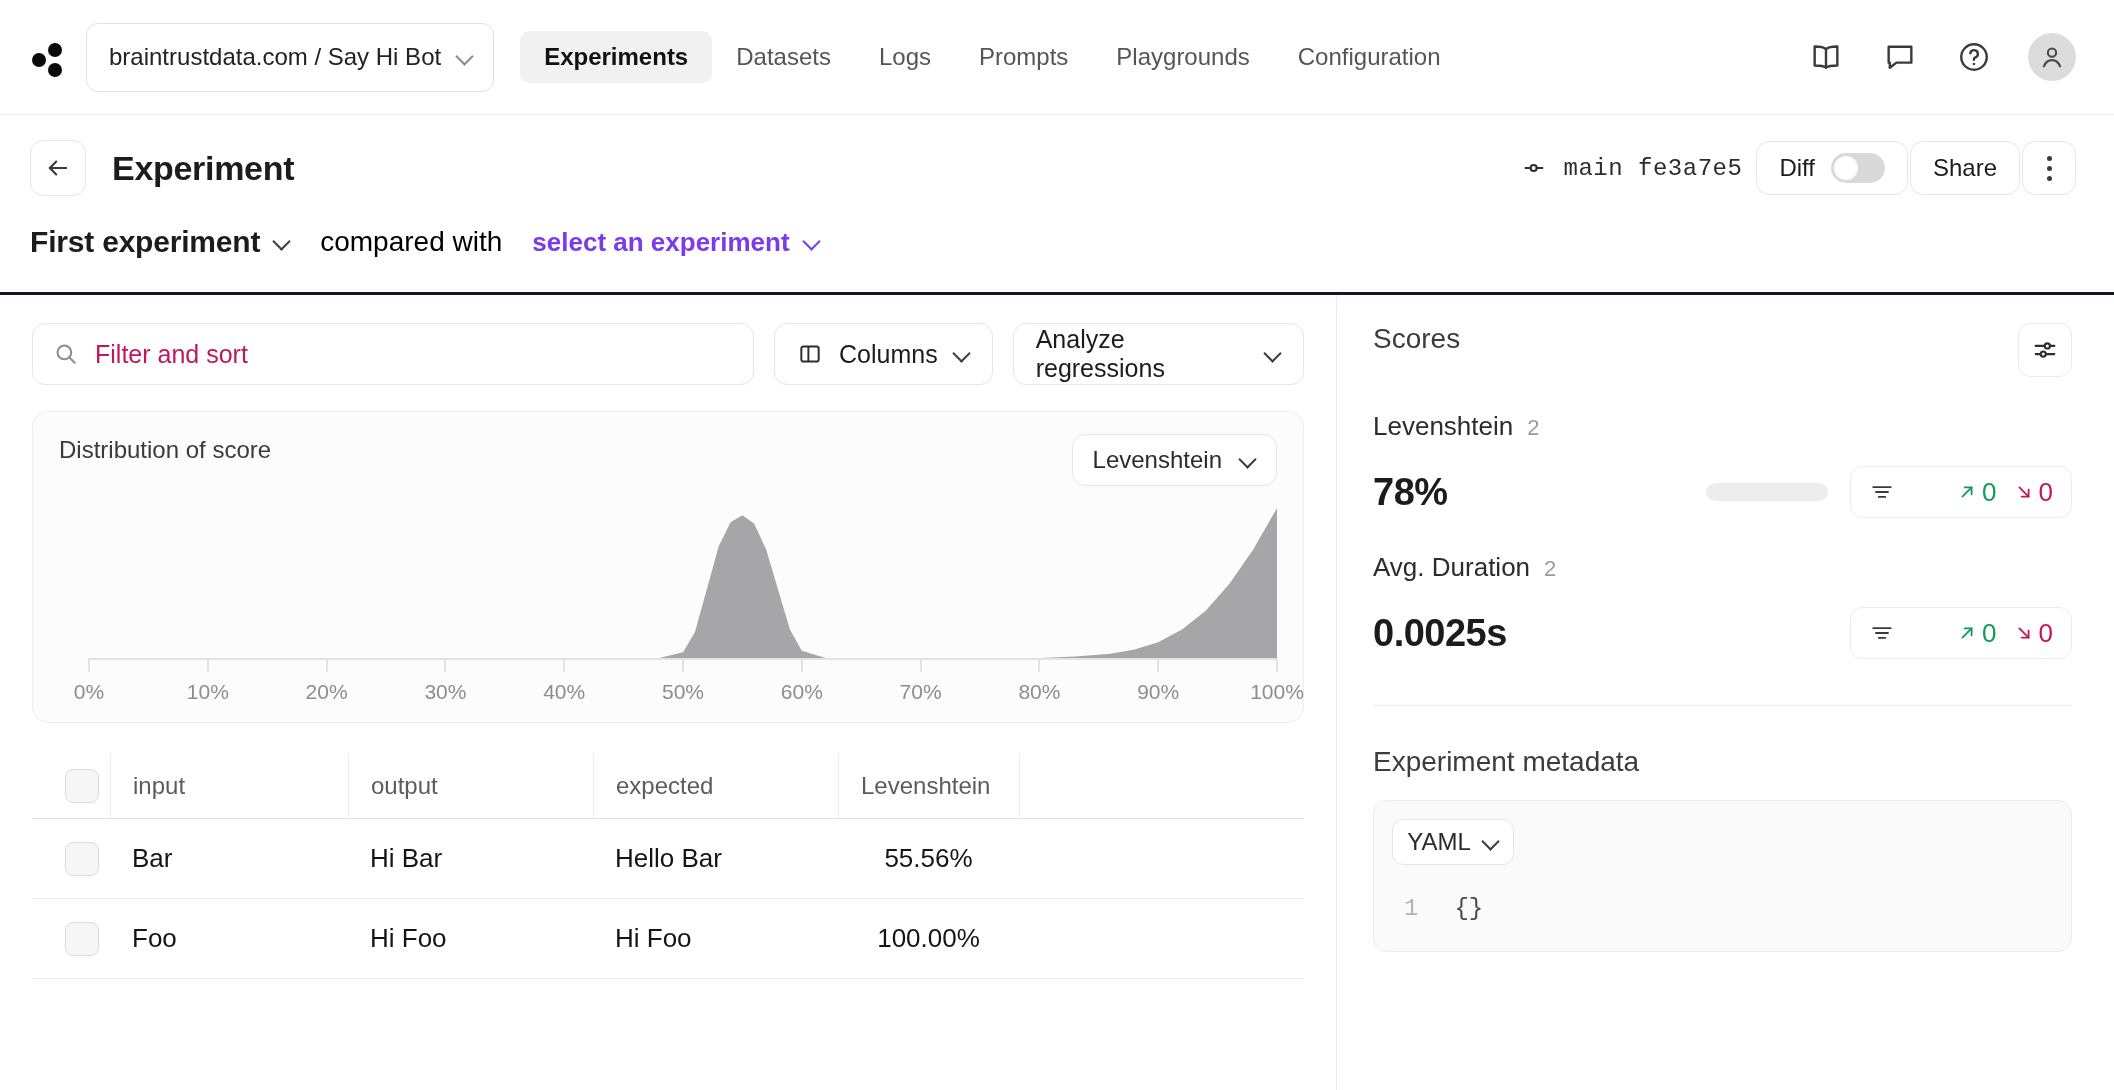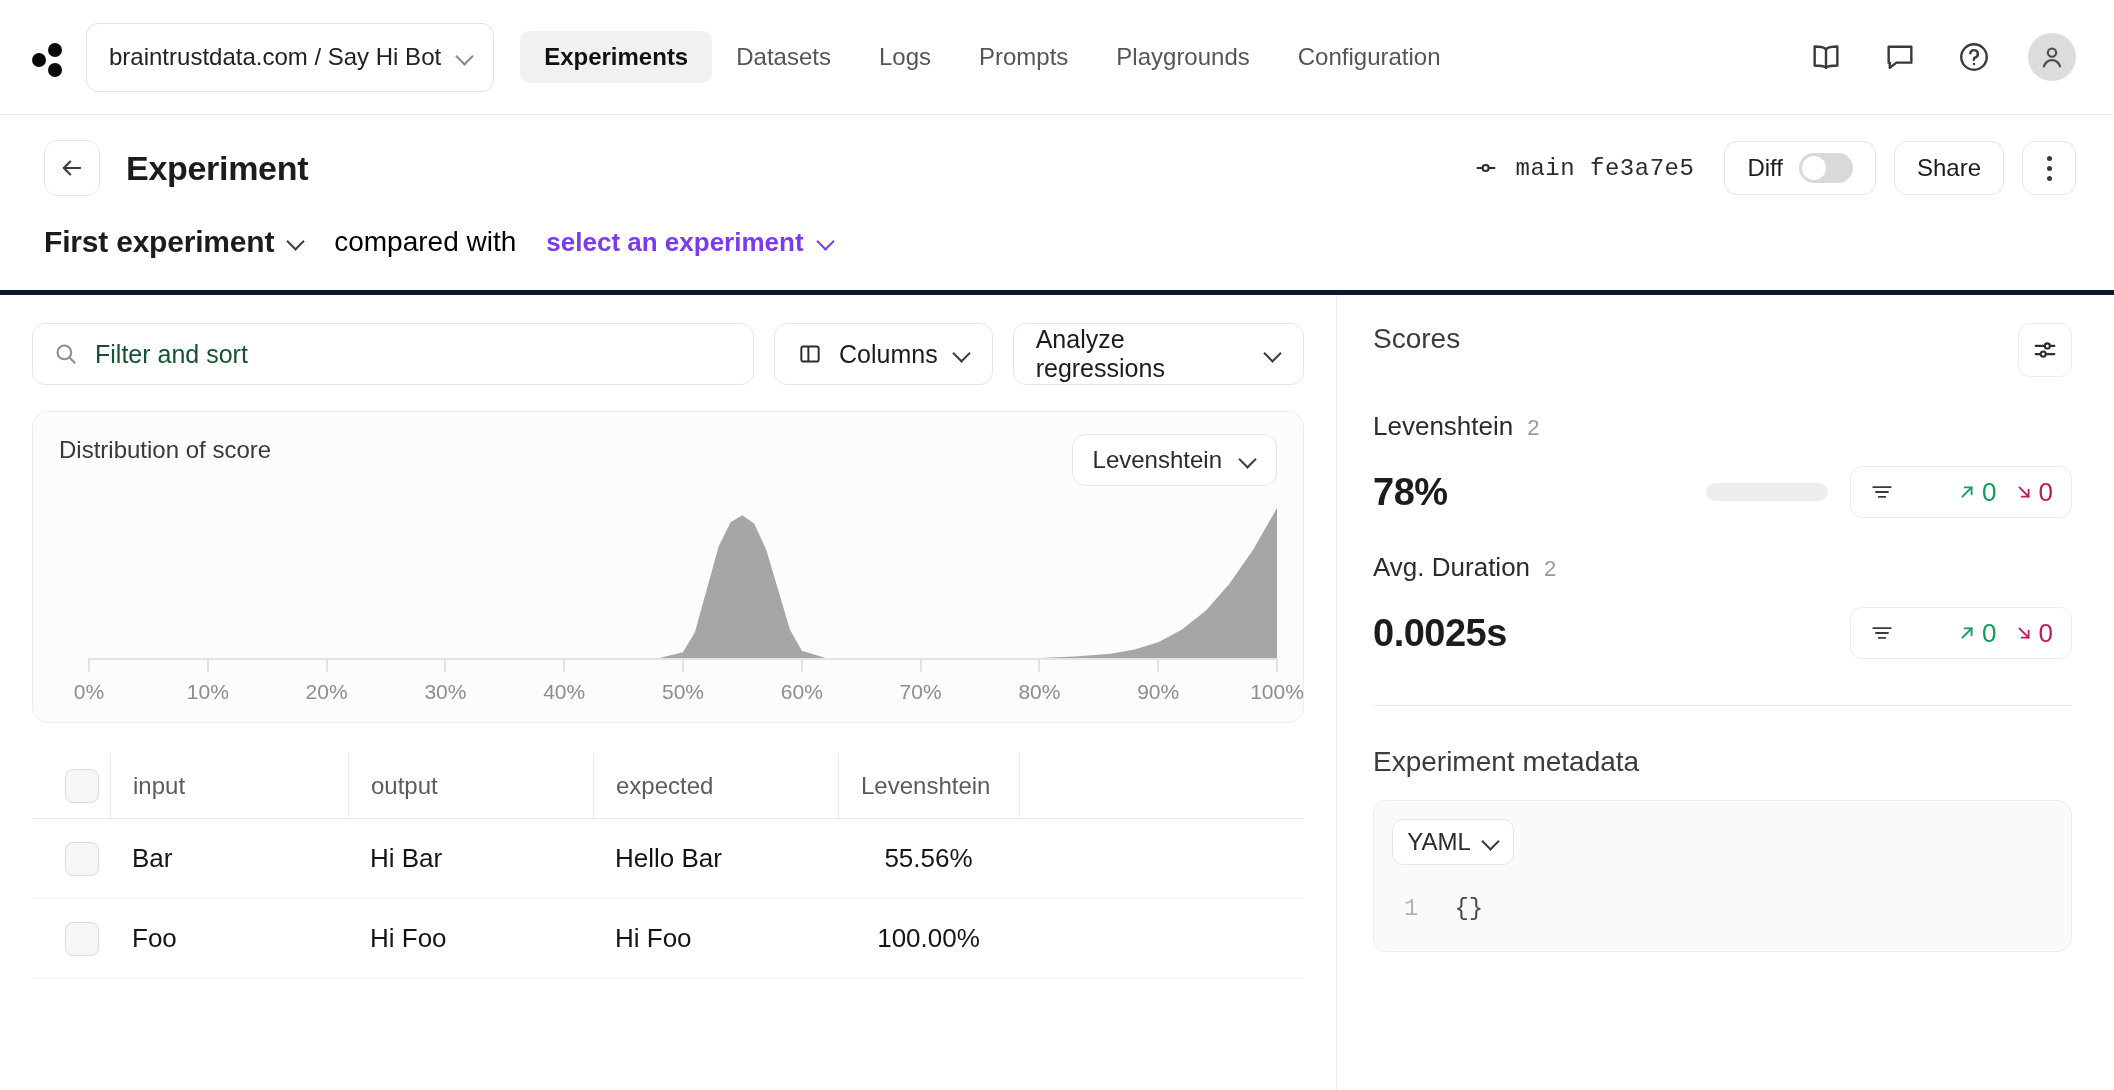--- a/index.html
+++ b/index.html
@@ -51,28 +51,28 @@
   .navtab.active { background: #f1f1f1; color: #111; font-weight: 700; }
 
   .nav-right { margin-left: auto; display: flex; align-items: center; gap: 34px; }
   .icon-btn { width: 40px; height: 40px; display: flex; align-items: center; justify-content: center; cursor: pointer; }
   .avatar {
     width: 48px; height: 48px; border-radius: 50%; background: #dcdcdc;
     display: flex; align-items: center; justify-content: center; cursor: pointer;
   }
 
   
-  .exp-header { flex: 0 0 180px; padding: 22px 38px 0 44px; border-bottom: 5px solid #0f172a; }
+  .exp-header { flex: 0 0 180px; padding: 22px 38px 0 30px; border-bottom: 3px solid #0f172a; }
   .exp-row1 { display: flex; align-items: center; height: 62px; }
   .back-btn {
     width: 56px; height: 56px; border: 1px solid #e6e6e6; border-radius: 13px;
     display: flex; align-items: center; justify-content: center; background: #fff; cursor: pointer;
   }
   .page-title { font-size: 34px; font-weight: 700; margin-left: 26px; letter-spacing: -0.3px; }
-  .exp-row1-right { margin-left: auto; display: flex; align-items: center; gap: 18px; text-align: center; }
+  .exp-row1-right { margin-left: auto; display: flex; align-items: center; gap: 2px; text-align: center; }
   .branch { display: flex; align-items: center; gap: 14px; margin-right: 12px; }
   .branch-text { font-family: "Liberation Mono", monospace; font-size: 24px; color: #2d2d2d; letter-spacing: 0.5px; }
   .pill-btn {
     height: 54px; border: 1px solid #e6e6e6; border-radius: 13px; background: #fff;
     display: flex; align-items: center; font-size: 24px; color: #1c1c1e; padding: 0 22px; cursor: pointer;
   }
   .diff-btn { gap: 16px; }
   .toggle { width: 54px; height: 30px; border-radius: 15px; background: #d9d9d9; position: relative; flex: 0 0 54px; }
   .toggle::after {
     content: ""; position: absolute; left: 3px; top: 3px;
@@ -95,21 +95,21 @@
   .right {
     flex: 0 0 778px; border-left: 1px solid #ececec; padding: 28px 42px 0 36px;
   }
 
   
   .toolbar { display: flex; align-items: center; gap: 20px; }
   .searchbox {
     flex: 0 0 722px; height: 62px; border: 1px solid #e6e6e6; border-radius: 13px;
     display: flex; align-items: center; gap: 16px; padding: 0 20px; background: #fff; cursor: text;
   }
-  .searchbox .ph { font-size: 25px; color: #14532d; }
+  .searchbox .ph { font-size: 25px; color: #be185d; }
   .tb-btn {
     height: 62px; border: 1px solid #e6e6e6; border-radius: 13px; background: #fff;
     display: flex; align-items: center; gap: 16px; padding: 0 22px; font-size: 25px; color: #1c1c1e; cursor: pointer;
   }
 
   
   .chart-card {
     margin-top: 26px; border: 1px solid #ededed; border-radius: 16px;
     background: #fcfcfc; height: 312px; padding: 24px 26px 0 26px; position: relative;
   }

